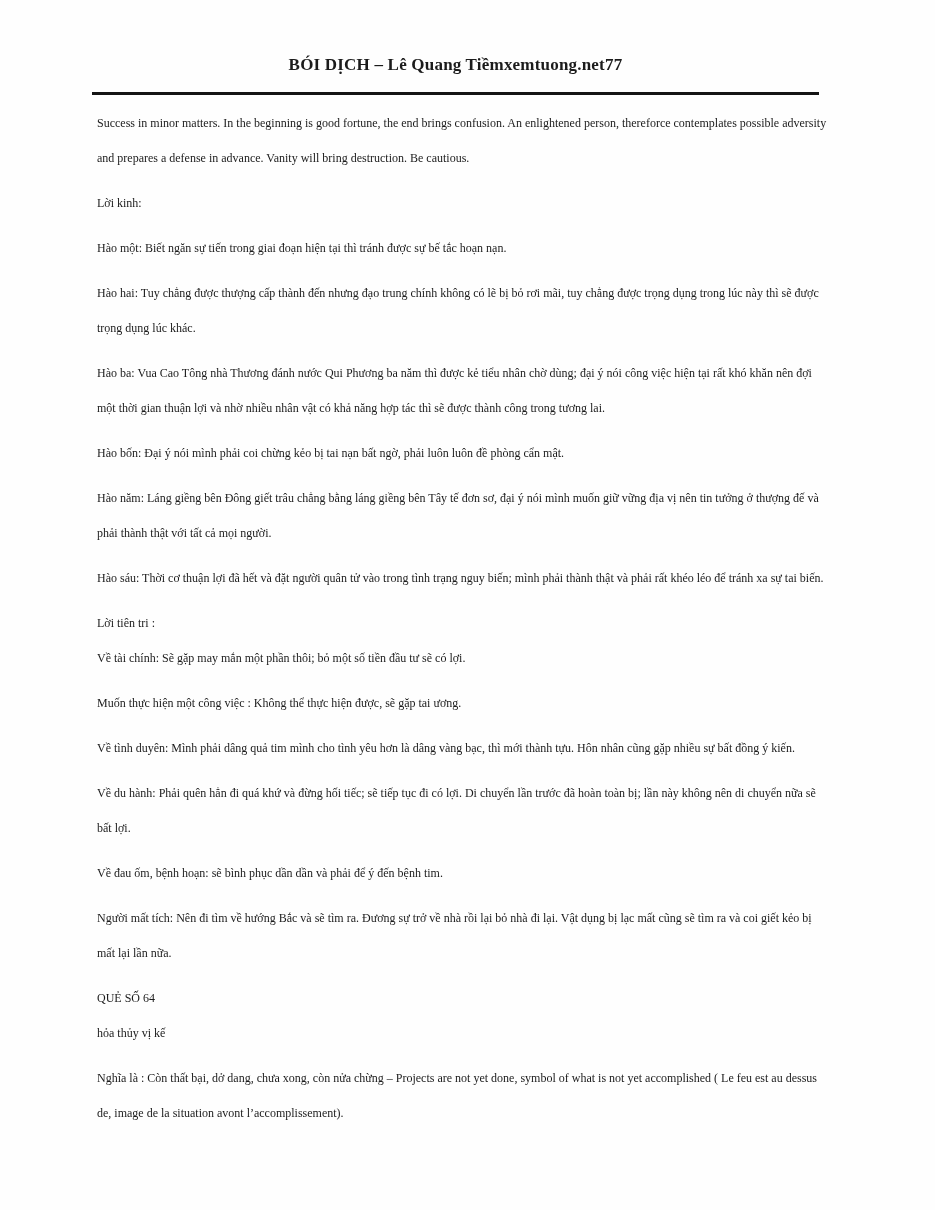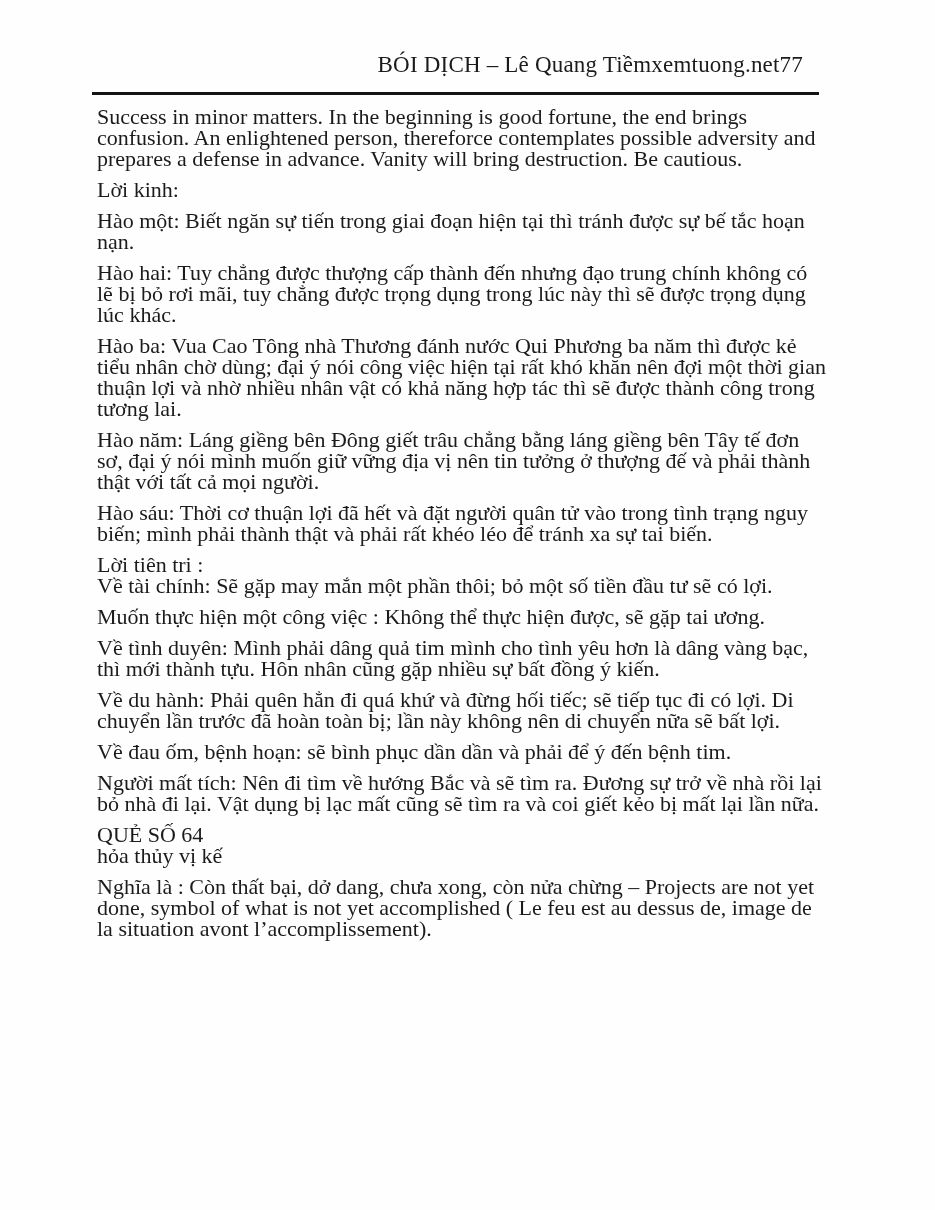--- a/index.html
+++ b/index.html
@@ -16,43 +16,44 @@
     color: #1b1b1b;
     padding-top: 52px;
     overflow: hidden;
   }
   .content {
     margin-left: 97px;
     width: 730px;
   }
   .page-header {
     display: flex;
-    justify-content: flex-end;
+    justify-content: center;
     align-items: baseline;
     padding-left: 11px;
     padding-right: 24px;
-    font-size: 23px;
+    font-size: 17px;
     line-height: 26px;
     letter-spacing: 0.2px;
+    font-weight: bold;
   }
   .header-right {
     display: flex;
     align-items: baseline;
   }
   .header-rule {
     height: 3px;
     background: #141414;
     margin: 14px 0 0 -5px;
     width: 727px;
     border: none;
   }
   .page-body {
     margin-top: 11px;
-    font-size: 22px;
-    line-height: 21px;
+    font-size: 12px;
+    line-height: 35px;
   }
   .page-body p {
     margin: 0 0 10px 0;
     text-align: left;
   }
   .page-body p.group-lead {
     margin-bottom: 0;
   }
 </style>
 </head>
@@ -70,20 +71,21 @@
     </header>
 
     <div class="header-rule"></div>
 
     <main class="page-body">
       <p>Success in minor matters. In the beginning is good fortune, the end brings confusion. An enlightened person, thereforce contemplates possible adversity and prepares a defense in advance. Vanity will bring destruction. Be cautious.</p>
       <p>Lời kinh:</p>
       <p>Hào một: Biết ngăn sự tiến trong giai đoạn hiện tại thì tránh được sự bế tắc hoạn nạn.</p>
       <p>Hào hai: Tuy chẳng được thượng cấp thành đến nhưng đạo trung chính không có lẽ bị bỏ rơi mãi, tuy chẳng được trọng dụng trong lúc này thì sẽ được trọng dụng lúc khác.</p>
       <p>Hào ba: Vua Cao Tông nhà Thương đánh nước Qui Phương ba năm thì được kẻ tiểu nhân chờ dùng; đại ý nói công việc hiện tại rất khó khăn nên đợi một thời gian thuận lợi và nhờ nhiều nhân vật có khả năng hợp tác thì sẽ được thành công trong tương lai.</p>
+      <p>Hào bốn: Đại ý nói mình phải coi chừng kẻo bị tai nạn bất ngờ, phải luôn luôn đề phòng cẩn mật.</p>
       <p>Hào năm: Láng giềng bên Đông giết trâu chẳng bằng láng giềng bên Tây tế đơn sơ, đại ý nói mình muốn giữ vững địa vị nên tin tưởng ở thượng đế và phải thành thật với tất cả mọi người.</p>
       <p>Hào sáu:  Thời cơ thuận lợi đã hết và đặt người quân tử vào trong tình trạng nguy biến; mình phải thành thật và phải rất khéo léo để tránh xa sự tai biến.</p>
       <p class="group-lead">Lời tiên tri :</p>
       <p>Về tài chính: Sẽ gặp may mắn một phần thôi; bỏ một số tiền đầu tư sẽ có lợi.</p>
       <p>Muốn thực hiện một công việc : Không thể thực hiện được, sẽ gặp tai ương.</p>
       <p>Về tình duyên: Mình phải dâng quả tim mình cho tình yêu hơn là dâng vàng bạc, thì mới thành tựu. Hôn nhân cũng gặp nhiều sự bất đồng ý kiến.</p>
       <p>Về du hành: Phải quên hẳn đi quá khứ và đừng hối tiếc; sẽ tiếp tục đi có lợi. Di chuyển lần trước đã hoàn toàn bị; lần này không nên di chuyển nữa sẽ bất lợi.</p>
       <p>Về đau ốm, bệnh hoạn: sẽ bình phục dần dần và phải để ý đến bệnh tim.</p>
       <p>Người mất tích:  Nên đi tìm về hướng Bắc và sẽ tìm ra. Đương sự trở về nhà rồi lại bỏ nhà đi lại. Vật dụng bị lạc mất cũng sẽ tìm ra và  coi giết kẻo bị mất lại lần nữa.</p>
       <p class="group-lead">QUẺ SỐ 64</p>

